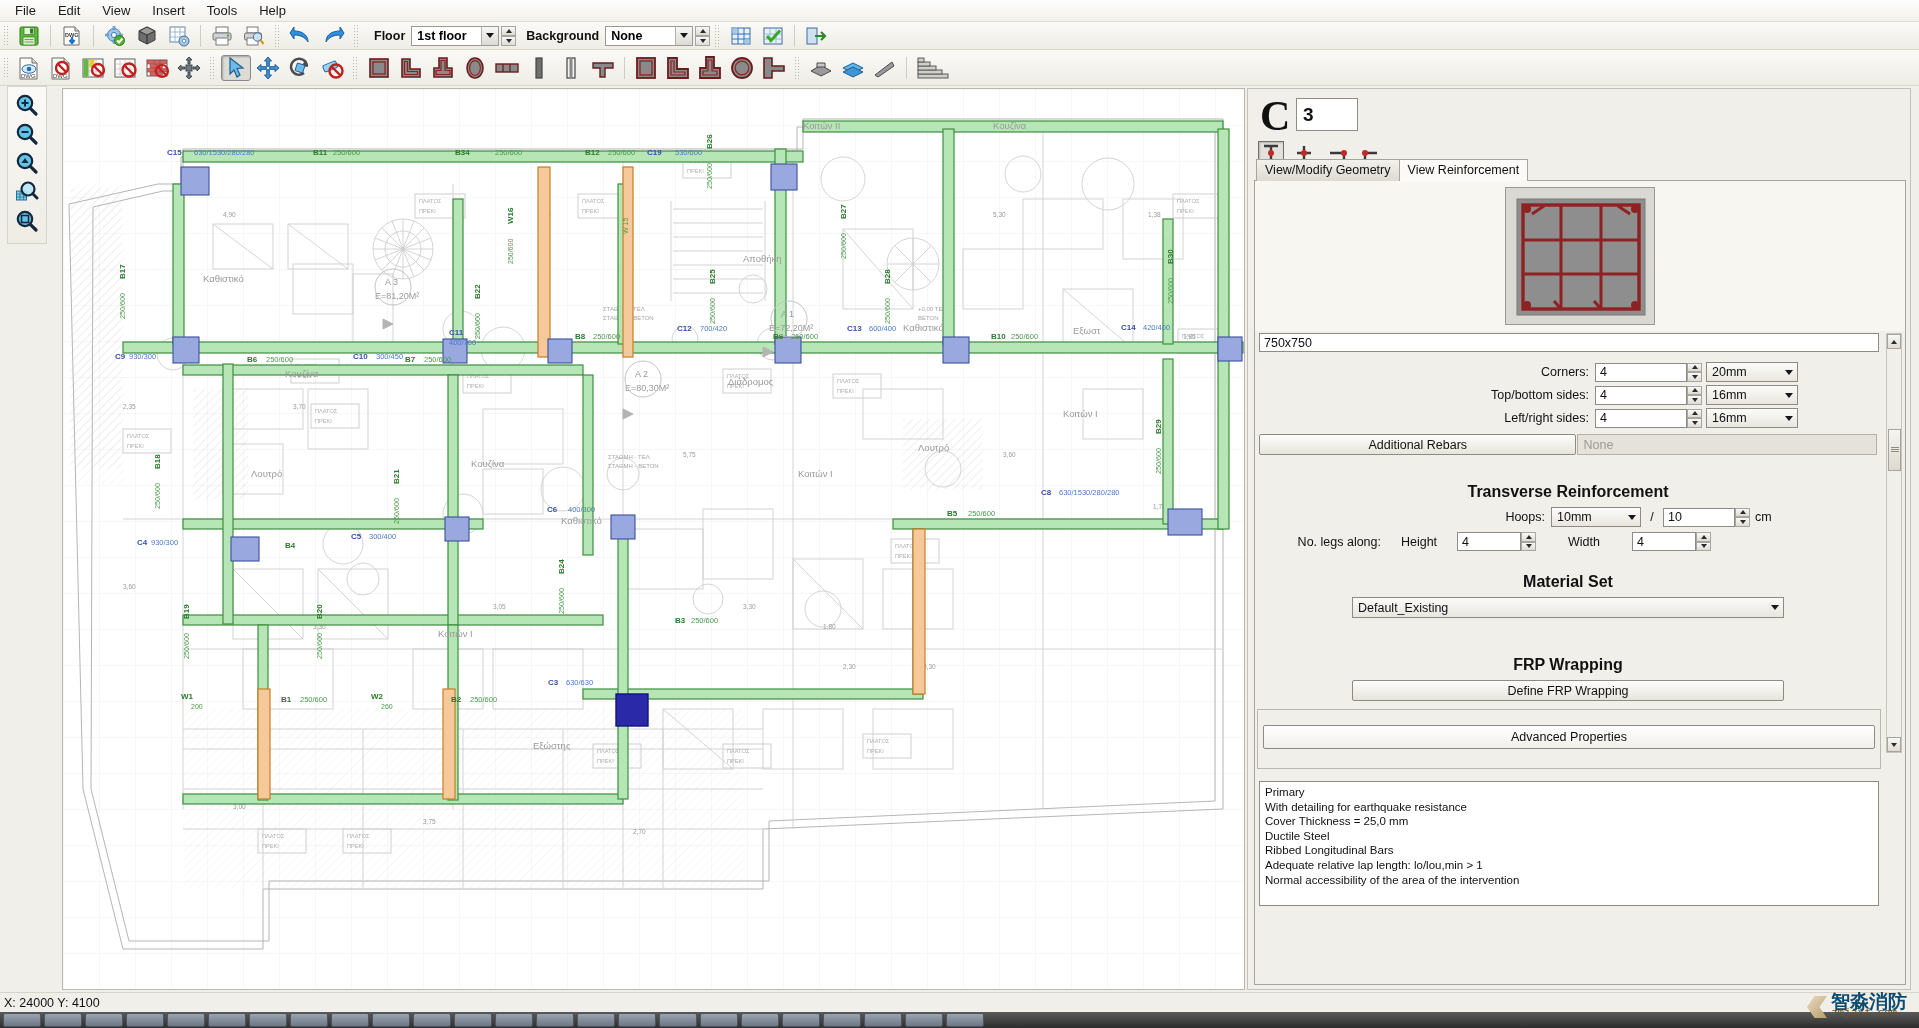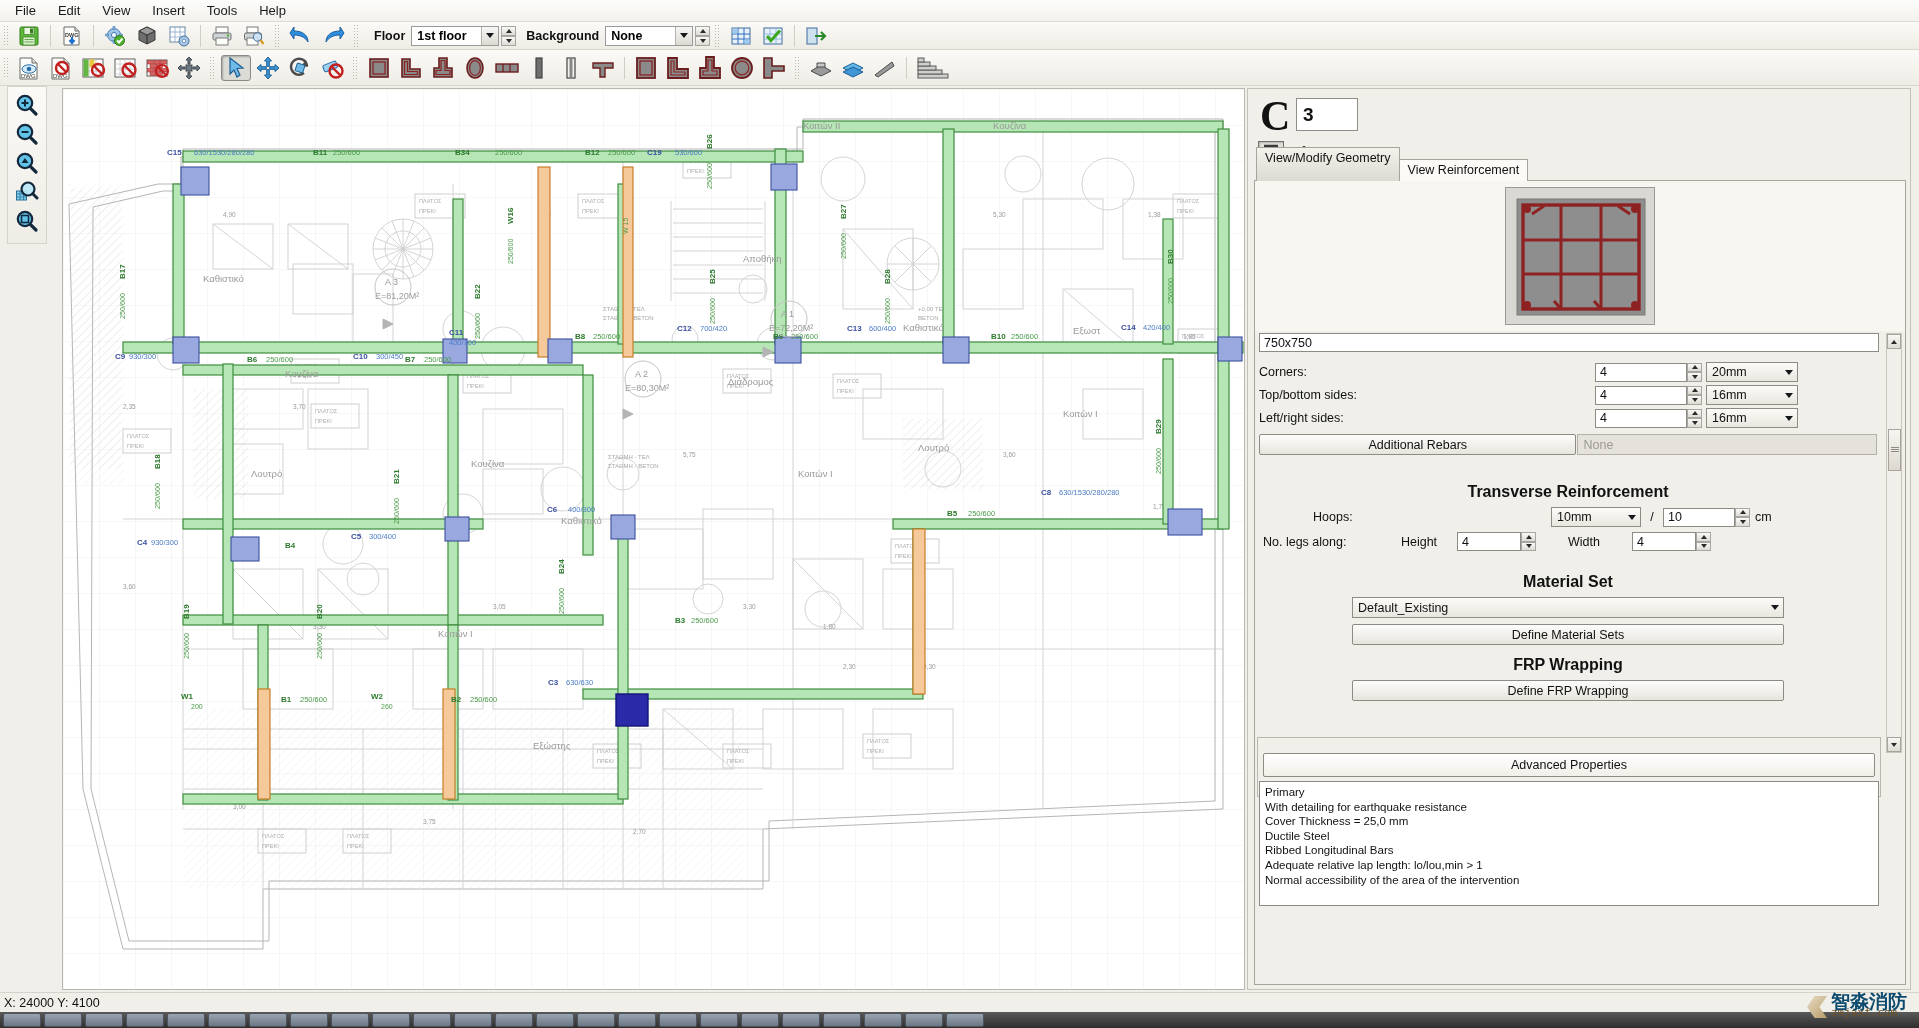--- a/index.html
+++ b/index.html
@@ -113,21 +113,21 @@
     padding-left: 6px; display: flex; align-items: center;
   }
   .corner-icons { position: absolute; left: 10px; top: 52px; display: flex; gap: 7px; }
   .cicon { width: 26px; height: 22px; display: flex; align-items: center; justify-content: center;
            border: 1px solid transparent; }
   .cicon.sel { border: 1px solid #6f6f6f; background: #e2e1da; box-shadow: inset 1px 1px 2px rgba(0,0,0,.2); }
 
   .tabstrip { position: absolute; left: 8px; top: 72px; display: flex; align-items: flex-end;
               height: 20px; z-index: 3; }
   .tab {
-    font-size: 12.5px; color: #111; padding: 3px 8px 16px 8px;
+    font-size: 12.5px; color: #111; padding: 3px 8px 4px 8px;
     background: linear-gradient(#f2f1eb,#dcdad2);
     border: 1px solid #a6a49c; border-bottom: none; margin-right: -1px;
   }
   .tab.active { background: #fbfaf7; padding-bottom: 4px; position: relative; z-index: 4; }
 
   .tabbody {
     position: absolute; left: 6px; top: 91px; width: 652px; height: 805px;
     background: #f0efe9; border: 1px solid #a6a49c;
   }
   .preview-wrap {
@@ -155,21 +155,21 @@
               display:flex;align-items:center;justify-content:center; }
   .vs-grip { width: 8px; height: 6px;
              background-image: linear-gradient(#8d8b84 1px, transparent 1px);
              background-size: 100% 2px; }
 
   .sec-title {
     text-align: center; font-size: 16px; font-weight: bold; color: #111;
     margin: 10px 0 6px 0; font-family: "Liberation Sans", sans-serif;
   }
   .frow { display: flex; align-items: center; margin: 3px 0; }
-  .flabel { font-size: 12.5px; color: #111; text-align: left; }
+  .flabel { font-size: 12.5px; color: #111; text-align: right; }
   .fnum {
     height: 19px; background: #fff; border: 1px solid #8d8b84;
     font-size: 12.5px; color: #111; padding-left: 4px; display: flex; align-items: center;
   }
   .fspin { width: 15px; height: 19px; display: flex; flex-direction: column; }
   .fspin div { flex: 1; background: linear-gradient(#f9f9f7,#dddbd3); border: 1px solid #a8a6a0;
                display: flex; align-items: center; justify-content: center; }
   .fcombo {
     height: 20px; background: linear-gradient(#fcfbf9,#e8e6de); border: 1px solid #8d8b84;
     font-size: 12.5px; color: #111; padding-left: 5px;
@@ -1274,29 +1274,28 @@
       </div>
 
       <div style="position:absolute;left:4px;top:382px;width:618px;">
         <div class="sec-title">Material Set</div>
         <div class="fcombo" style="width:432px;margin:0 auto;height:21px">
           <span class="lbl">Default_Existing</span>
           <span class="ar">
               <i class="tri-d"></i>
             </span>
         </div>
-        <div class="btn" style="width:432px;margin:6px auto 0">Define Material Sets</div>
       </div>
 
       <div style="position:absolute;left:4px;top:465px;width:618px;">
         <div class="sec-title">FRP Wrapping</div>
         <div class="btn" style="width:432px;margin:0 auto">Define FRP Wrapping</div>
       </div>
 
-      <div style="position:absolute;left:2px;top:556px;width:624px;height:60px;
+      <div style="position:absolute;left:2px;top:528px;width:624px;height:60px;
                   background:#f0efe9;border:1px solid #b9b7ae;">
         <div class="btn" style="width:612px;height:24px;margin:15px auto 0;background:linear-gradient(#ffffff,#f1efe8)">Advanced Properties</div>
       </div>
 
       <div class="descbox" id="descbox">
           <div>Primary</div>
           <div>With detailing for earthquake resistance</div>
           <div>Cover Thickness = 25,0 mm</div>
           <div>Ductile Steel</div>
           <div>Ribbed Longitudinal Bars</div>

